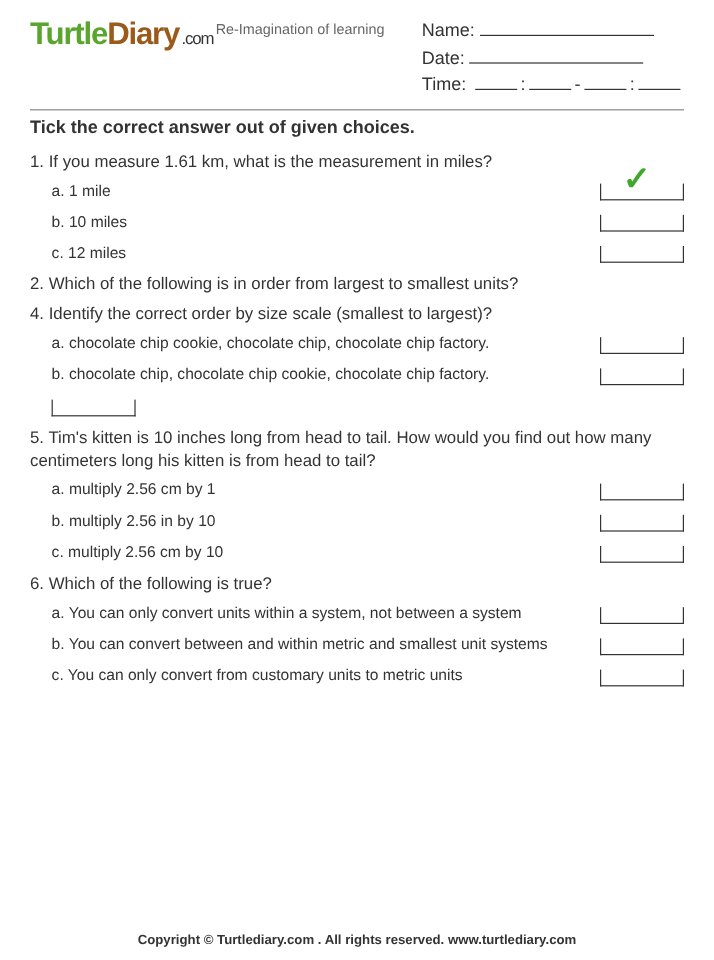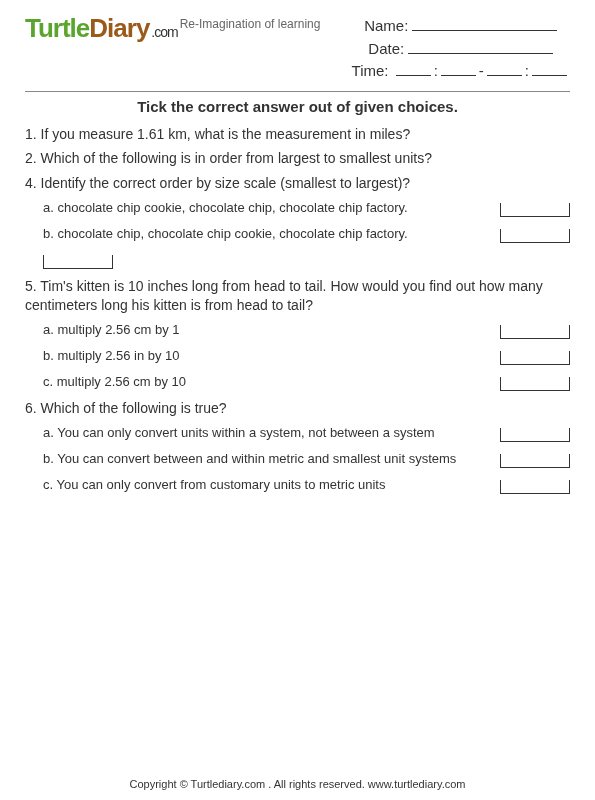--- a/index.html
+++ b/index.html
@@ -32,21 +32,21 @@
   .logo .diary { color: #9a5a1a; }
   .logo .dotcom { font-size: 14px; color: #333; font-weight: normal; margin-left:2px;}
   .logo-tag {
     font-size: 12px;
     color: #666;
     margin-top: 2px;
     margin-left: 2px;
   }
   .meta {
     font-size: 15px;
-    text-align: center;
+    text-align: left;
     line-height: 1.5;
   }
   .meta .line { white-space: nowrap; }
   .blank-long {
     display: inline-block;
     border-bottom: 1px solid #333;
     width: 145px;
     vertical-align: baseline;
     margin-left: 4px;
   }
@@ -56,21 +56,20 @@
     width: 35px;
     vertical-align: baseline;
     margin: 0 3px;
   }
   hr.rule {
     border: none;
     border-top: 1px solid #888;
     margin: 4px 0 6px 0;
   }
   .instruction {
-    text-align: center;
     font-weight: bold;
     font-size: 15px;
     margin: 4px 0 10px 0;
   }
   .qblock { margin-bottom: 6px; }
   .qtext {
     font-size: 14px;
     line-height: 1.35;
     margin-bottom: 6px;
   }
@@ -106,21 +105,21 @@
     font-weight: bold;
     line-height: 1;
   }
   .footer {
     position: absolute;
     bottom: 10px;
     left: 0;
     right: 0;
     text-align: center;
     font-size: 11px;
-    font-weight: normal;
+    font-weight: bold;
     color: #333;
   }
 </style>
 </head>
 <body>
 
 <div class="header-row">
   <div class="logo-block">
     <div class="logo">
       <span>Turtle</span><span class="diary">Diary</span><span class="dotcom">.com</span>
@@ -141,20 +140,36 @@
   </div>
 </div>
 
 <hr class="rule">
 
 <div class="instruction">Tick the correct answer out of given choices.</div>
 
 <div id="questions">
     <div class="qblock">
       <div class="qtext">1. If you measure 1.61 km, what is the measurement in miles?</div>
+      <div class="choices">
+        <div class="choice-row">
+          <div class="choice-text">a. 1 mile</div>
+          <div class="answer-slot">
+            <span class="tick">✓</span>
+          </div>
+        </div>
+        <div class="choice-row">
+          <div class="choice-text">b. 10 miles</div>
+          <div class="answer-slot"></div>
+        </div>
+        <div class="choice-row">
+          <div class="choice-text">c. 12 miles</div>
+          <div class="answer-slot"></div>
+        </div>
+      </div>
     </div>
     <div class="qblock">
       <div class="qtext">2. Which of the following is in order from largest to smallest units?</div>
     </div>
     <div class="qblock">
       <div class="qtext">4. Identify the correct order by size scale (smallest to largest)?</div>
       <div class="choices">
         <div class="choice-row">
           <div class="choice-text">a. chocolate chip cookie, chocolate chip, chocolate chip factory.</div>
           <div class="answer-slot"></div>

